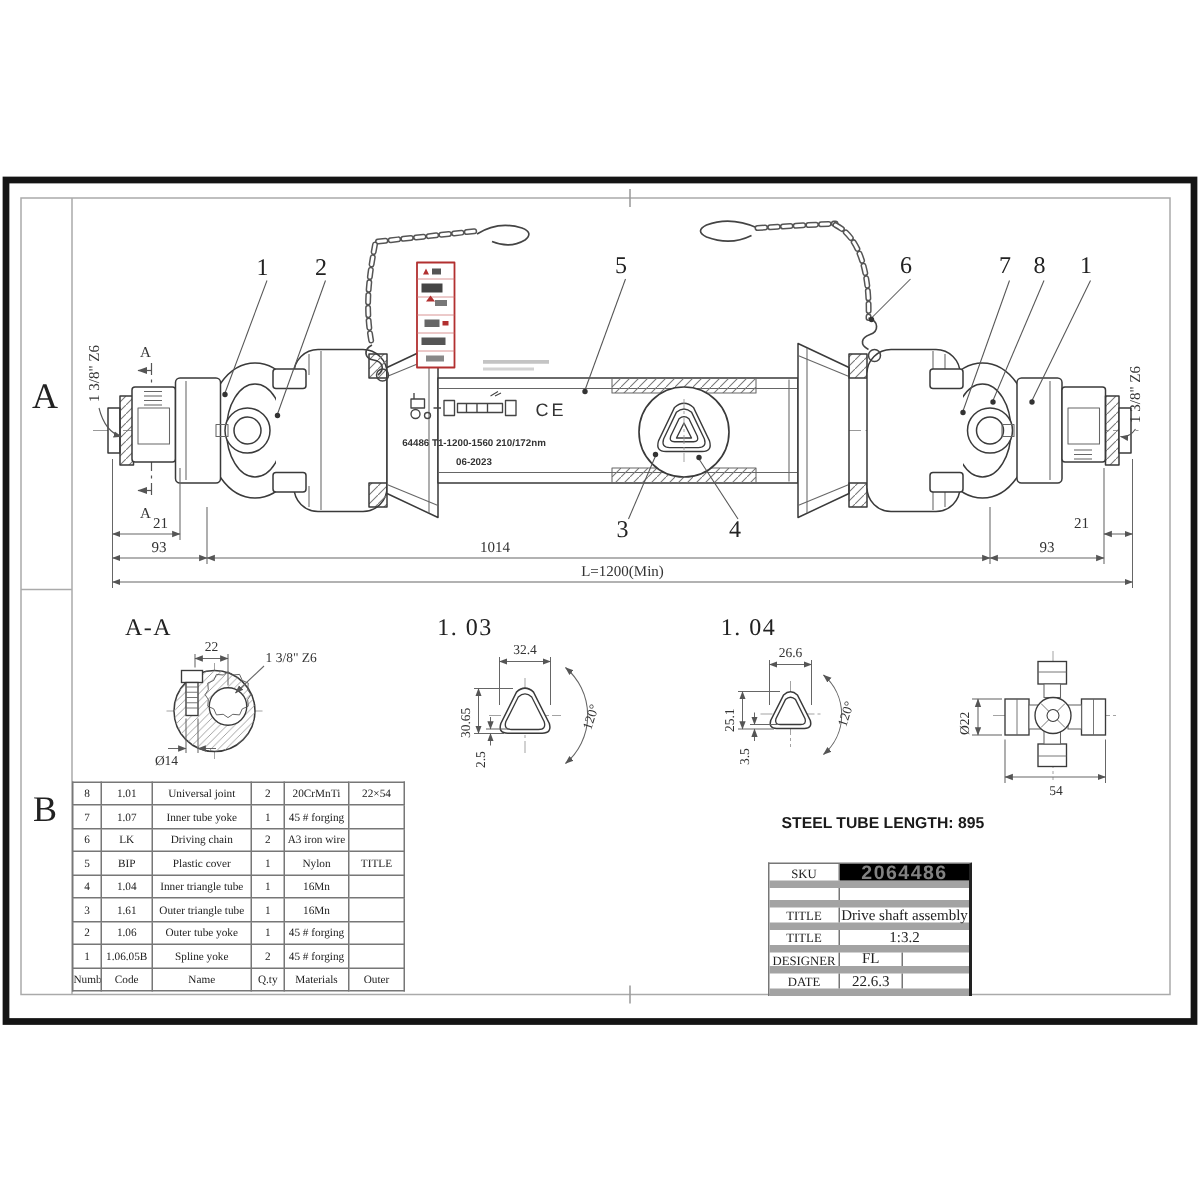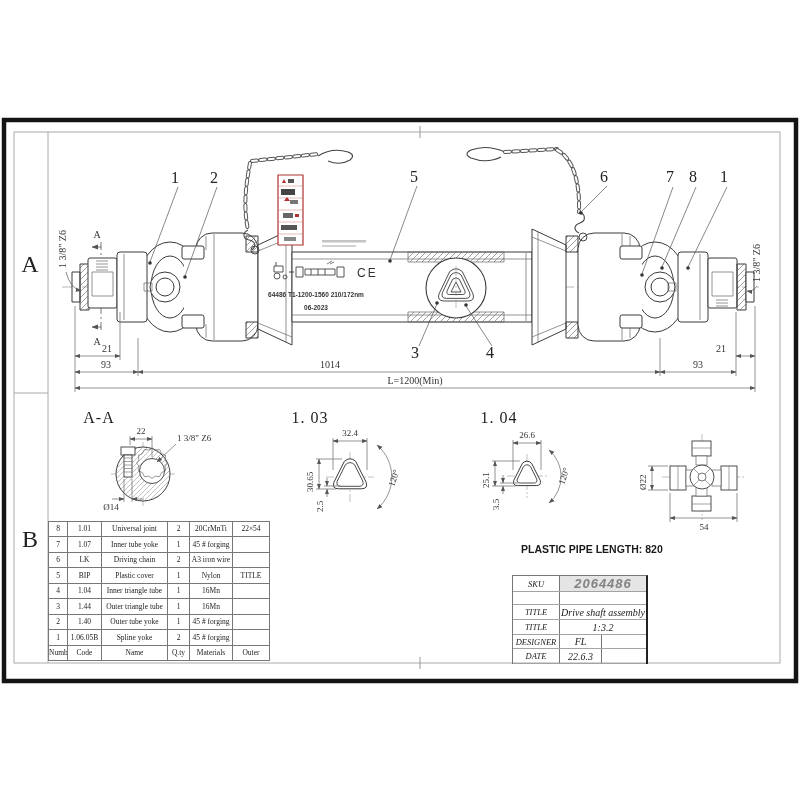--- a/index.html
+++ b/index.html
@@ -20,26 +20,26 @@
   #bom td{border:1px solid #777;font:7.5px/1 "Liberation Serif",serif;text-align:center;
           padding:0;overflow:hidden;white-space:nowrap;color:#222;}
 
   
   #notes{position:absolute;left:521px;top:543px;width:230px;
          font-family:"Liberation Sans",sans-serif;font-weight:bold;font-size:10.5px;
          line-height:12px;color:#1a1a1a;}
   #tblock{position:absolute;left:512px;top:575px;width:136px;border-top:1px solid #777;
           border-left:1px solid #777;border-right:2px solid #222;box-sizing:border-box;
           font-family:"Liberation Serif",serif;}
-  .tbrow{display:flex;border-bottom:1px solid #a3a3a3;box-sizing:border-box;align-items:flex-end;font-style:italic;}
+  .tbrow{display:flex;border-bottom:5px solid #a3a3a3;box-sizing:border-box;align-items:flex-end;}
   .tblab{width:47px;border-right:1px solid #777;box-sizing:border-box;text-align:center;
          font-size:8.5px;align-self:stretch;display:flex;align-items:center;justify-content:center;}
   .tbval{flex:1;text-align:center;font-size:10px;align-self:stretch;display:flex;
          align-items:center;justify-content:center;}
-  .skuval{background:#e5e5e5;font-family:"Liberation Sans",sans-serif;font-size:13px;
+  .skuval{background:#000000;font-family:"Liberation Sans",sans-serif;font-size:13px;
           color:#828282;letter-spacing:1px;font-weight:bold;}
   .sub{border-right:1px solid #777;box-sizing:border-box;}
 </style>
 </head>
 <body>
 
 <div id="page">
 
 <svg width="800" height="800" viewBox="0 0 800 800">
   <defs>
@@ -467,29 +467,29 @@
           <tr>
             <td>4</td>
             <td>1.04</td>
             <td>Inner triangle tube</td>
             <td>1</td>
             <td>16Mn</td>
             <td></td>
           </tr>
           <tr>
             <td>3</td>
-            <td>1.44</td>
+            <td>1.61</td>
             <td>Outer triangle tube</td>
             <td>1</td>
             <td>16Mn</td>
             <td></td>
           </tr>
           <tr>
             <td>2</td>
-            <td>1.40</td>
+            <td>1.06</td>
             <td>Outer tube yoke</td>
             <td>1</td>
             <td>45 # forging</td>
             <td></td>
           </tr>
           <tr>
             <td>1</td>
             <td>1.06.05B</td>
             <td>Spline yoke</td>
             <td>2</td>
@@ -505,21 +505,21 @@
         <td>Q.ty</td>
         <td>Materials</td>
         <td>Outer</td>
       </tr>
     </tbody>
   </table>
 </div>
 
 
 <div id="notes">
-  <div>PLASTIC PIPE LENGTH: 820</div>
+  <div>STEEL TUBE LENGTH: 895</div>
 </div>
 
 <div id="tblock">
   <div class="tbrow" style="height:16px">
     <div class="tblab">SKU</div>
     <div class="tbval skuval">2064486</div>
   </div>
   <div class="tbrow" style="height:13px">
     <div class="tblab"></div>
     <div class="tbval"></div>

